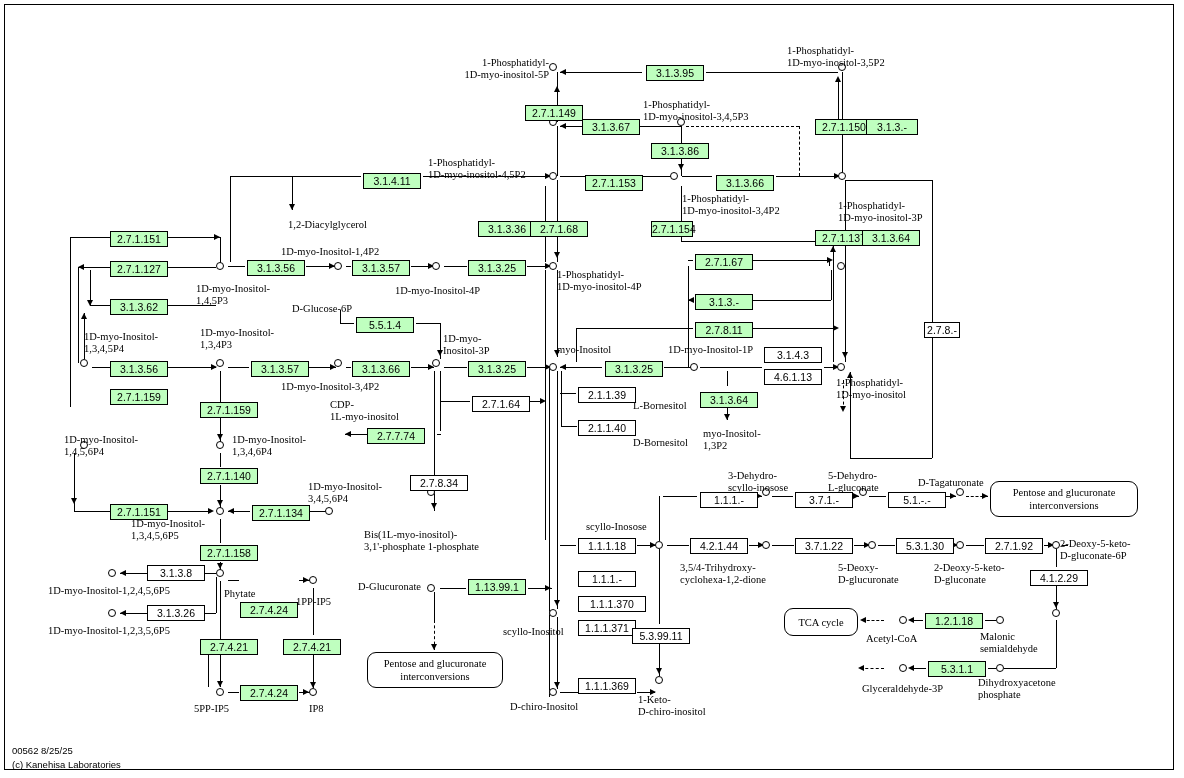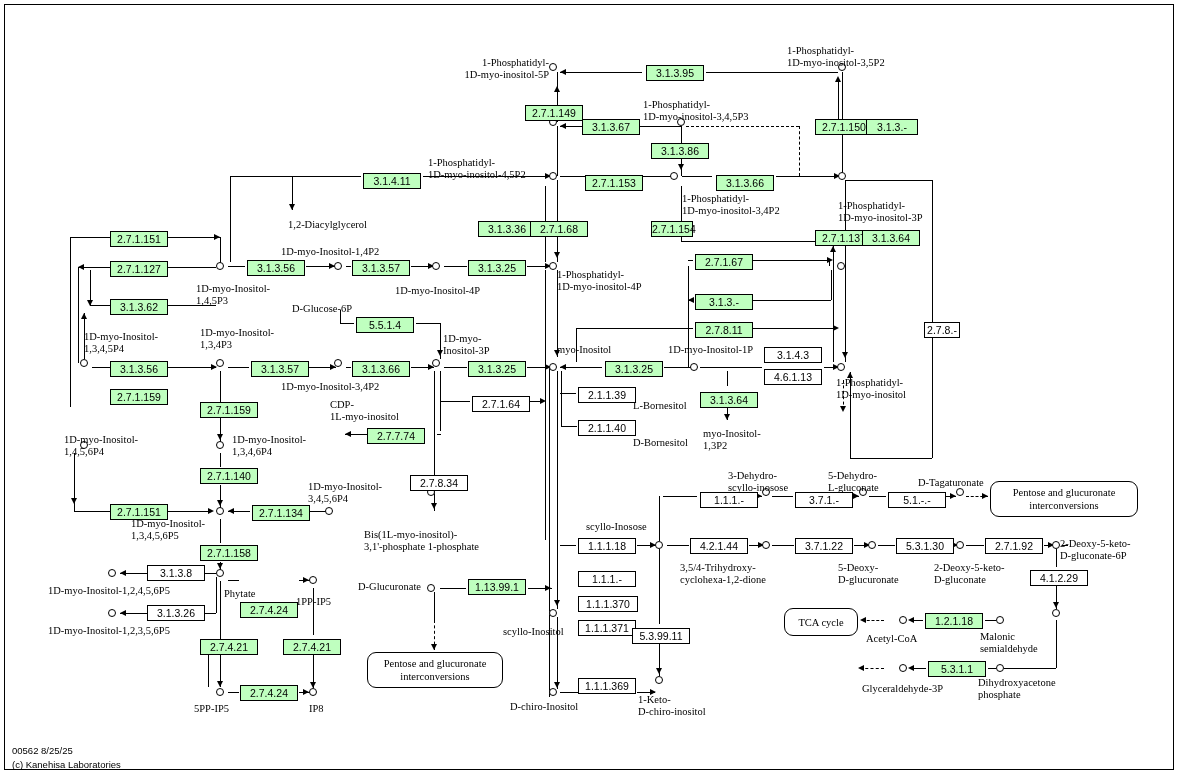--- a/index.html
+++ b/index.html
@@ -499,21 +499,21 @@
   <div class="ec white" style="left:578px; top:538px; width:58px;">1.1.1.18</div>
   <div class="ec white" style="left:690px; top:538px; width:58px;">4.2.1.44</div>
   <div class="ec white" style="left:795px; top:538px; width:58px;">3.7.1.22</div>
   <div class="ec white" style="left:896px; top:538px; width:58px;">5.3.1.30</div>
   <div class="ec white" style="left:985px; top:538px; width:58px;">2.7.1.92</div>
   <div class="ec" style="left:200px; top:545px; width:58px;">2.7.1.158</div>
   <div class="ec white" style="left:578px; top:571px; width:58px;">1.1.1.-</div>
   <div class="ec white" style="left:1030px; top:570px; width:58px;">4.1.2.29</div>
   <div class="ec white" style="left:147px; top:565px; width:58px;">3.1.3.8</div>
   <div class="ec" style="left:468px; top:579px; width:58px;">1.13.99.1</div>
-  <div class="ec white" style="left:578px; top:596px; width:60px;">1.1.1.370</div>
+  <div class="ec white" style="left:578px; top:596px; width:68px;">1.1.1.370</div>
   <div class="ec white" style="left:147px; top:605px; width:58px;">3.1.3.26</div>
   <div class="ec" style="left:240px; top:602px; width:58px;">2.7.4.24</div>
   <div class="ec white" style="left:578px; top:620px; width:58px;">1.1.1.371</div>
   <div class="ec white" style="left:632px; top:628px; width:58px;">5.3.99.11</div>
   <div class="ec" style="left:925px; top:613px; width:58px;">1.2.1.18</div>
   <div class="ec" style="left:200px; top:639px; width:58px;">2.7.4.21</div>
   <div class="ec" style="left:283px; top:639px; width:58px;">2.7.4.21</div>
   <div class="ec" style="left:928px; top:661px; width:58px;">5.3.1.1</div>
   <div class="ec white" style="left:578px; top:678px; width:58px;">1.1.1.369</div>
   <div class="ec" style="left:240px; top:685px; width:58px;">2.7.4.24</div>

